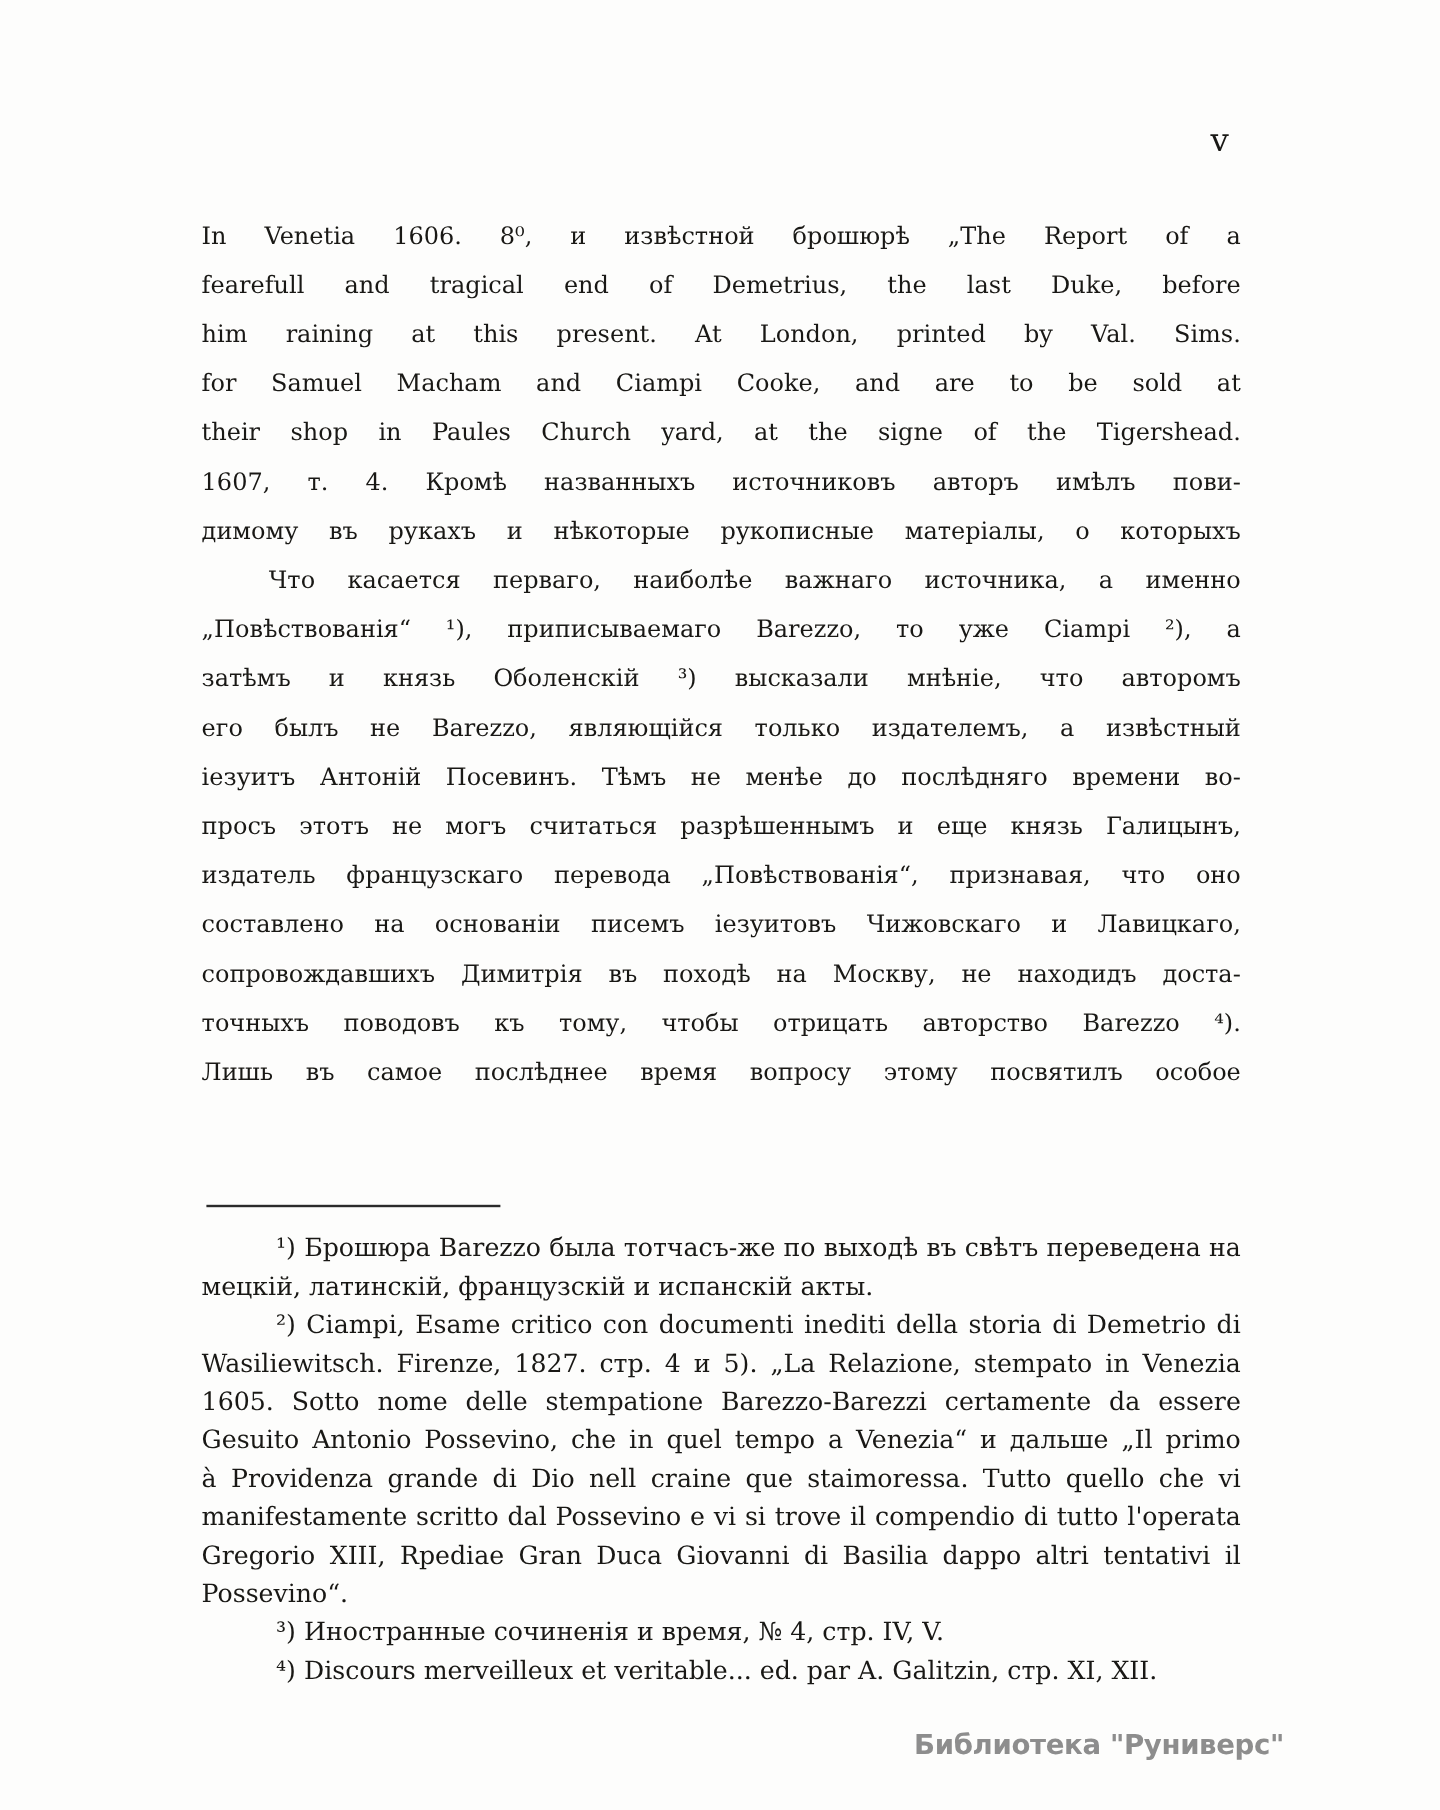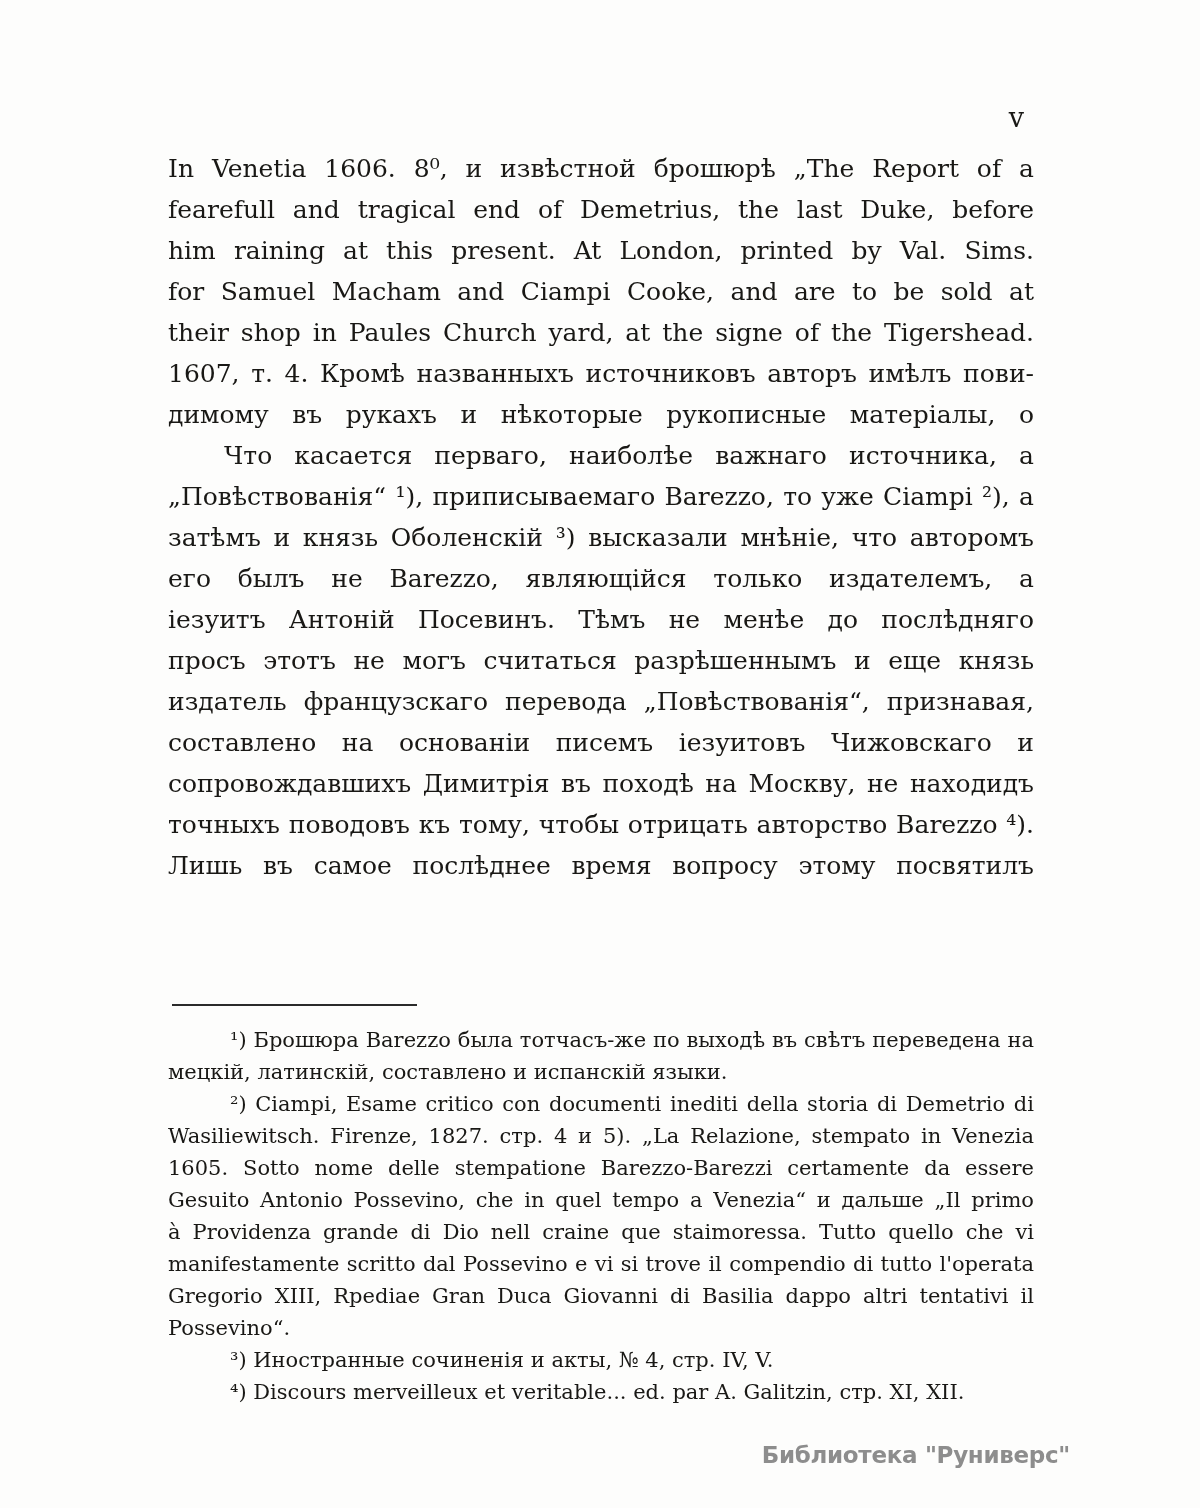--- a/index.html
+++ b/index.html
@@ -16,23 +16,23 @@
   .page-number {
     position: absolute;
     top: 101px;
     right: 176px;
     font-size: 27px;
     line-height: 34px;
   }
   .body-text {
     position: absolute;
     left: 168px;
-    top: 148px;
+    top: 176px;
     width: 866px;
-    font-size: 25px;
+    font-size: 20px;
   }
   .body-text .text-line {
     height: 41px;
     line-height: 41px;
     overflow: hidden;
   }
   .body-text .indent { text-indent: 56px; }
   .separator {
     position: absolute;
     left: 172px;
@@ -93,27 +93,27 @@
       <div class="text-line just">составлено на основаніи писемъ іезуитовъ Чижовскаго и Лавицкаго,</div>
       <div class="text-line just">сопровождавшихъ Димитрія въ походѣ на Москву, не находидъ доста-</div>
       <div class="text-line just">точныхъ поводовъ къ тому, чтобы отрицать авторство Barezzo ⁴).</div>
       <div class="text-line just">Лишь въ самое послѣднее время вопросу этому посвятилъ особое</div>
     </div>
 
   <div class="separator"></div>
 
   <div class="footnotes" id="footnotes">
       <div class="text-line just indent">¹) Брошюра Barezzo была тотчасъ-же по выходѣ въ свѣтъ переведена на нѣ-</div>
-      <div class="text-line">мецкій, латинскій, составлено и испанскій языки.</div>
+      <div class="text-line">мецкій, латинскій, французскій и испанскій акты.</div>
       <div class="text-line just indent">²) Ciampi, Esame critico con documenti inediti della storia di Demetrio di Iwan</div>
       <div class="text-line just">Wasiliewitsch. Firenze, 1827. стр. 4 и 5). „La Relazione, stempato in Venezia l'anno</div>
       <div class="text-line just">1605. Sotto nome delle stempatione Barezzo-Barezzi certamente da essere attribuita la</div>
       <div class="text-line just">Gesuito Antonio Possevino, che in quel tempo a Venezia“ и дальше „Il primo capitolo</div>
       <div class="text-line just">à Providenza grande di Dio nell craine que staimoressa. Tutto quello che vi indice à</div>
       <div class="text-line just">manifestamente scritto dal Possevino e vi si trove il compendio di tutto l'operata da</div>
       <div class="text-line just">Gregorio XIII, Rpediae Gran Duca Giovanni di Basilia dappo altri tentativi il Padre</div>
       <div class="text-line">Possevino“.</div>
-      <div class="text-line indent">³) Иностранные сочиненія и акты, № 4, стр. IV, V.</div>
+      <div class="text-line indent">³) Иностранные сочиненія и время, № 4, стр. IV, V.</div>
       <div class="text-line indent">⁴) Discours merveilleux et veritable... ed. par A. Galitzin, стр. XI, XII.</div>
     </div>
 
   <div class="watermark">Библиотека "Руниверс"</div>
 </div>
 
 </body></html>

